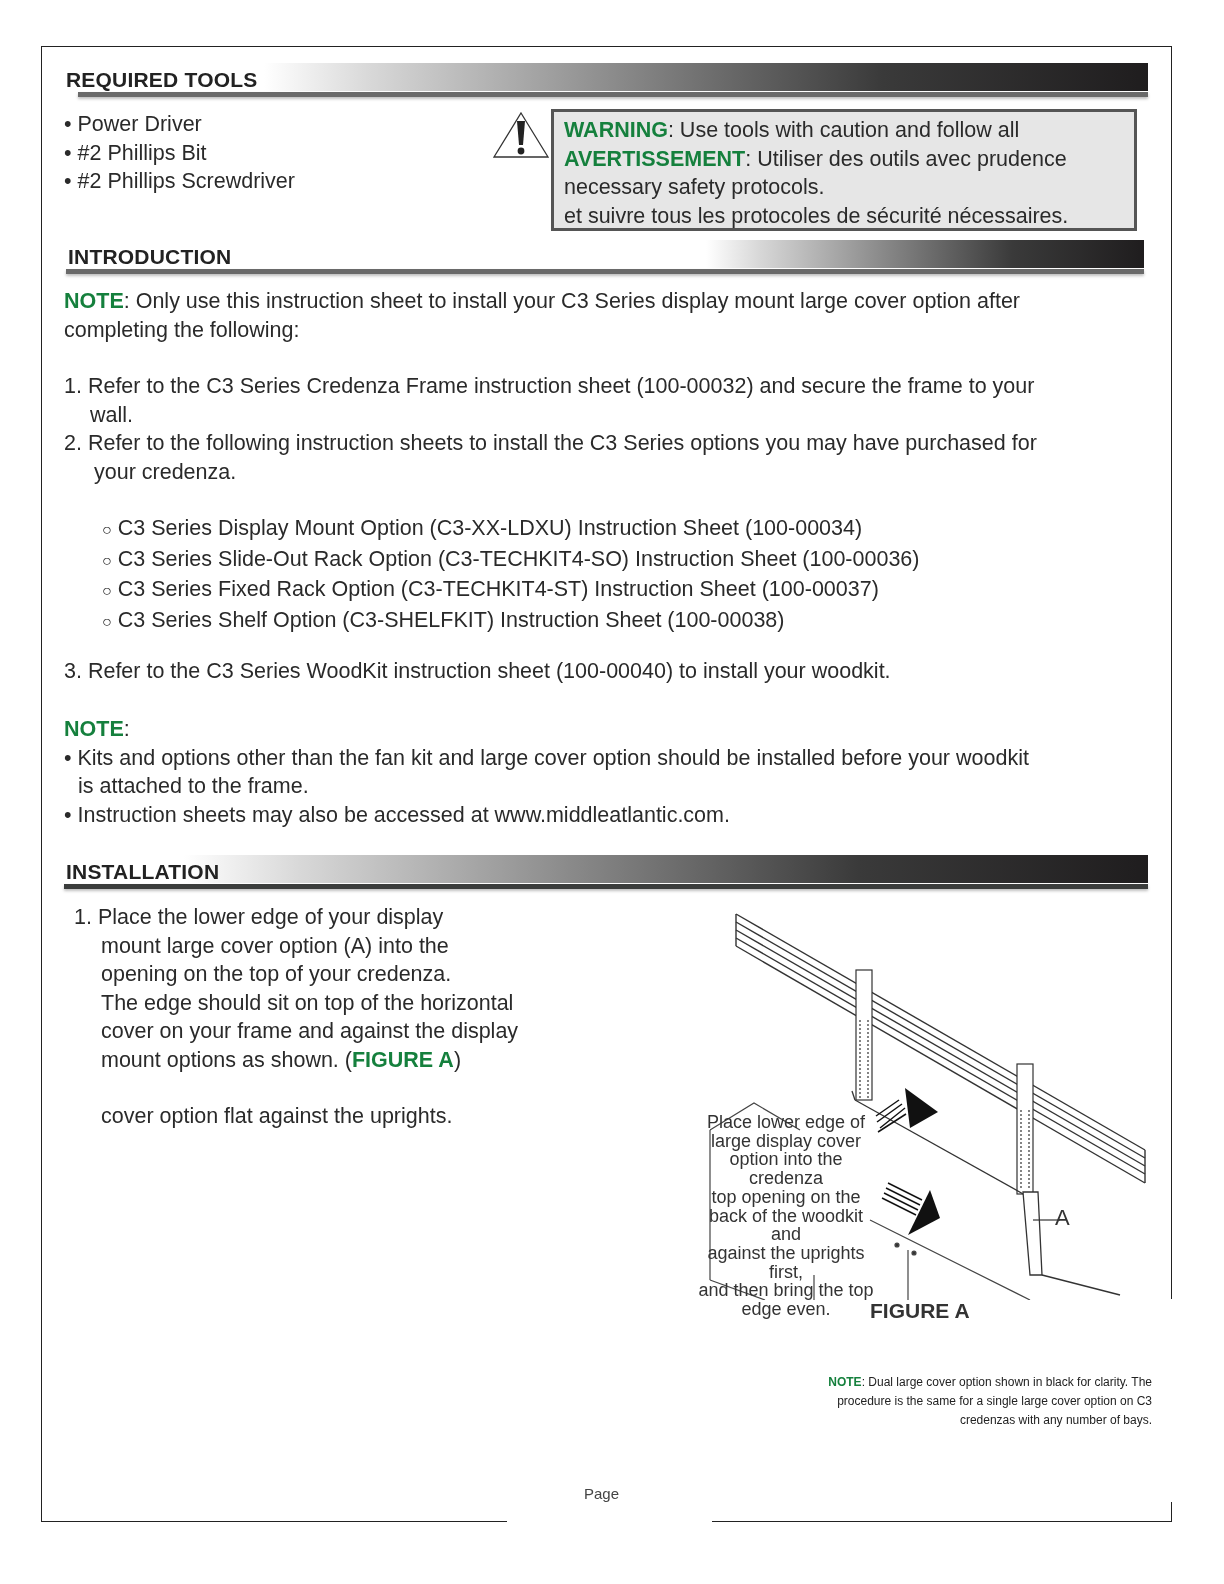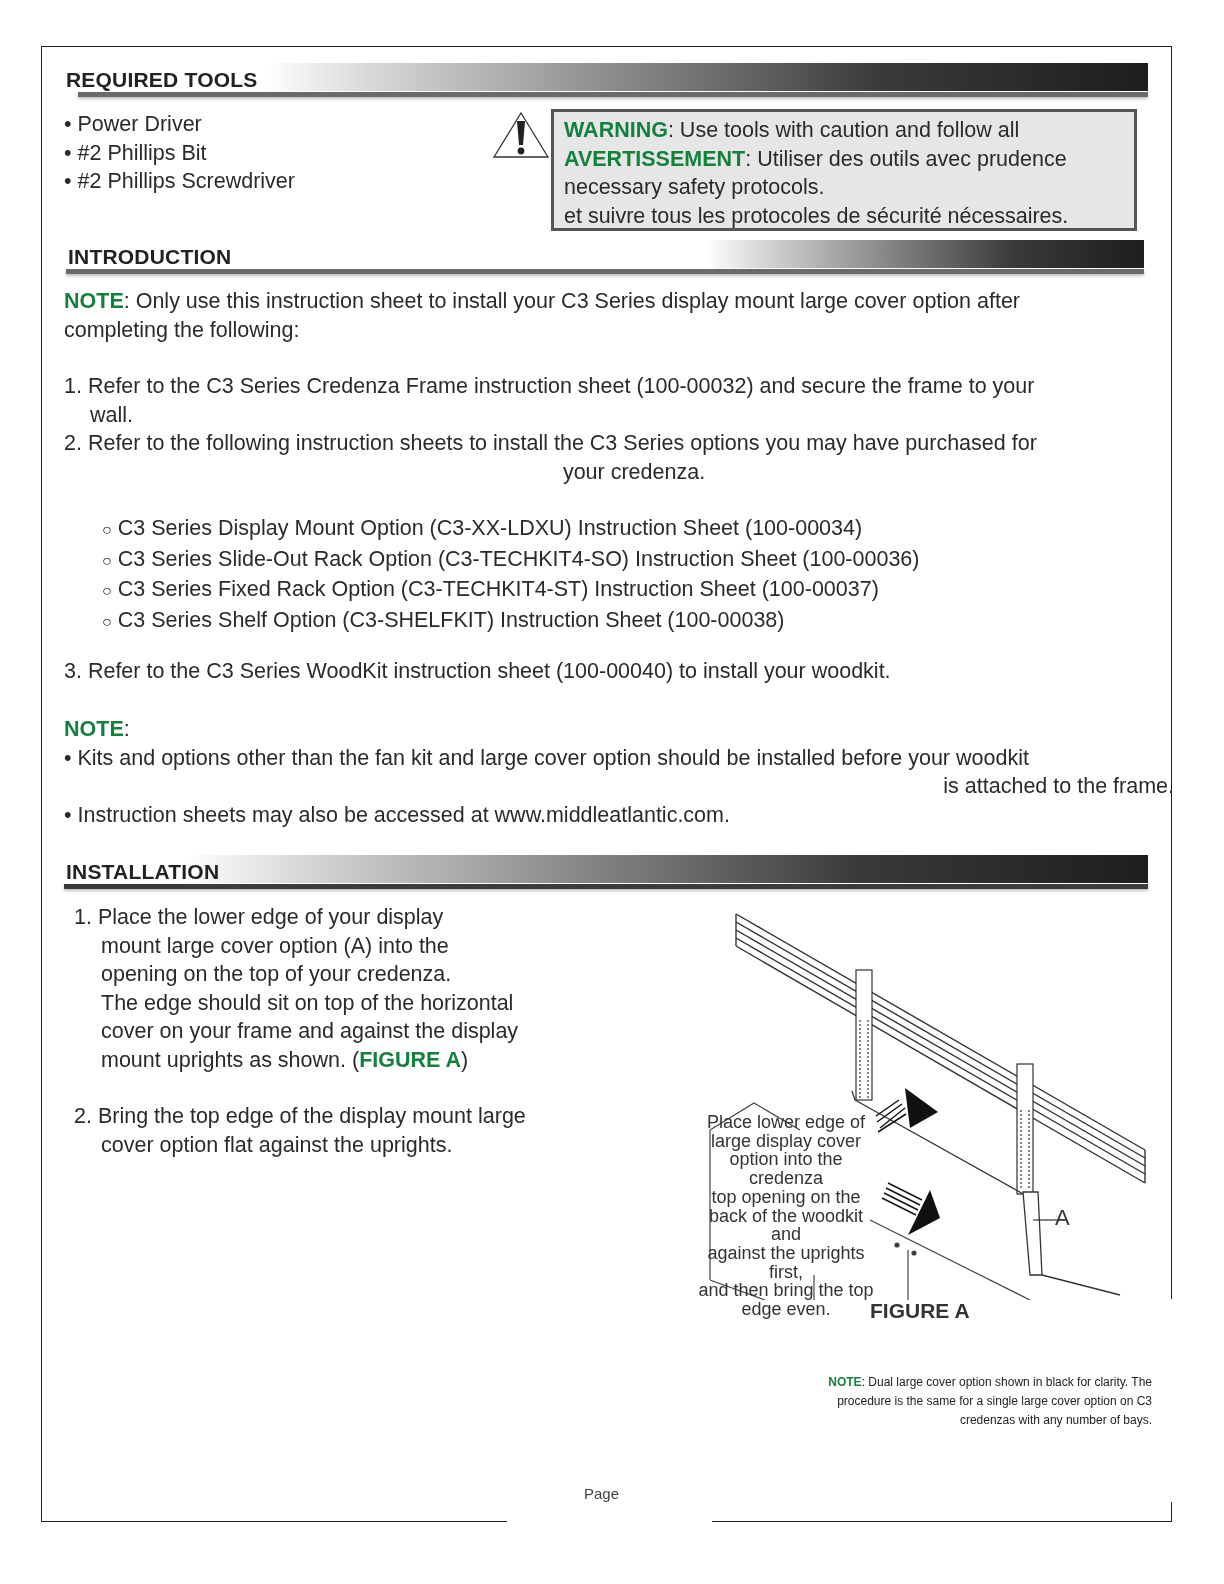--- a/index.html
+++ b/index.html
@@ -75,56 +75,55 @@
 
 <div class="abs txt" style="left:64px; top:287px; width:1100px;">
   <div><span class="bold">NOTE</span><span>: Only use this instruction sheet to install your C3 Series display mount large cover option after</span></div>
   <div>completing the following:</div>
 </div>
 
 <div class="abs txt" style="left:64px; top:372px; width:1110px;">
   <div>1. Refer to the C3 Series Credenza Frame instruction sheet (100-00032) and secure the frame to your</div>
   <div style="padding-left:26px;">wall.</div>
   <div>2. Refer to the following instruction sheets to install the C3 Series options you may have purchased for</div>
-  <div style="padding-left:30px;text-align:center;">your credenza.</div>
+  <div style="padding-left:30px;">your credenza.</div>
 </div>
 
 <div class="abs txt" style="left:102px; top:514px;">
   <div><span style="font-size:16px; margin-right:6px;">○</span><span>C3 Series Display Mount Option (C3-XX-LDXU) Instruction Sheet (100-00034)</span></div>
   <div><span style="font-size:16px; margin-right:6px;">○</span><span>C3 Series Slide-Out Rack Option (C3-TECHKIT4-SO) Instruction Sheet (100-00036)</span></div>
   <div><span style="font-size:16px; margin-right:6px;">○</span><span>C3 Series Fixed Rack Option (C3-TECHKIT4-ST) Instruction Sheet (100-00037)</span></div>
   <div><span style="font-size:16px; margin-right:6px;">○</span><span>C3 Series Shelf Option (C3-SHELFKIT) Instruction Sheet (100-00038)</span></div>
 </div>
 
 <div class="abs txt" style="left:64px; top:657px;">3. Refer to the C3 Series WoodKit instruction sheet (100-00040) to install your woodkit.</div>
 
 <div class="abs txt" style="left:64px; top:715px; width:1110px;">
   <div><span class="bold">NOTE</span><span>:</span></div>
   <div>• Kits and options other than the fan kit and large cover option should be installed before your woodkit</div>
-  <div style="padding-left:14px;text-align:right;">is attached to the frame.</div>
+  <div style="padding-left:14px;">is attached to the frame.</div>
   <div>• Instruction sheets may also be accessed at www.middleatlantic.com.</div>
 </div>
 
 <div class="sec" style="left:64px; top:855px; width:1084px;">
   <div class="grad" style="left:120px;"></div>
   <div class="rule" style="background:#3b3d3c;"></div>
   <div class="title">INSTALLATION</div>
 </div>
 
 <div class="abs txt" style="left:74px; top:903px;">
   <div>1. Place the lower edge of your display</div>
   <div style="padding-left:27px;">mount large cover option (A) into the</div>
   <div style="padding-left:27px;">opening on the top of your credenza.</div>
   <div style="padding-left:27px;">The edge should sit on top of the horizontal</div>
   <div style="padding-left:27px;">cover on your frame and against the display</div>
-  <div style="padding-left:27px;"><span>mount uprights as shown. (</span><span class="bold">FIGURE A</span><span>)</span></div>
+  <div style="padding-left:27px;"><span>mount options as shown. (</span><span class="bold">FIGURE A</span><span>)</span></div>
 </div>
 
 <div class="abs txt" style="left:74px; top:1102px;">
-  <div>2. Bring the top edge of the display mount large</div>
   <div style="padding-left:27px;">cover option flat against the uprights.</div>
 </div>
 
 <svg class="abs" style="left:690px; top:900px;" width="482" height="400" viewBox="0 0 482 400">
 
   <g stroke="#333" stroke-width="1.4" fill="none">
     <line x1="46" y1="14" x2="455" y2="250"></line>
     <line x1="46" y1="22" x2="455" y2="258"></line>
     <line x1="46" y1="30" x2="455" y2="266"></line>
     <line x1="46" y1="38" x2="455" y2="274"></line>

